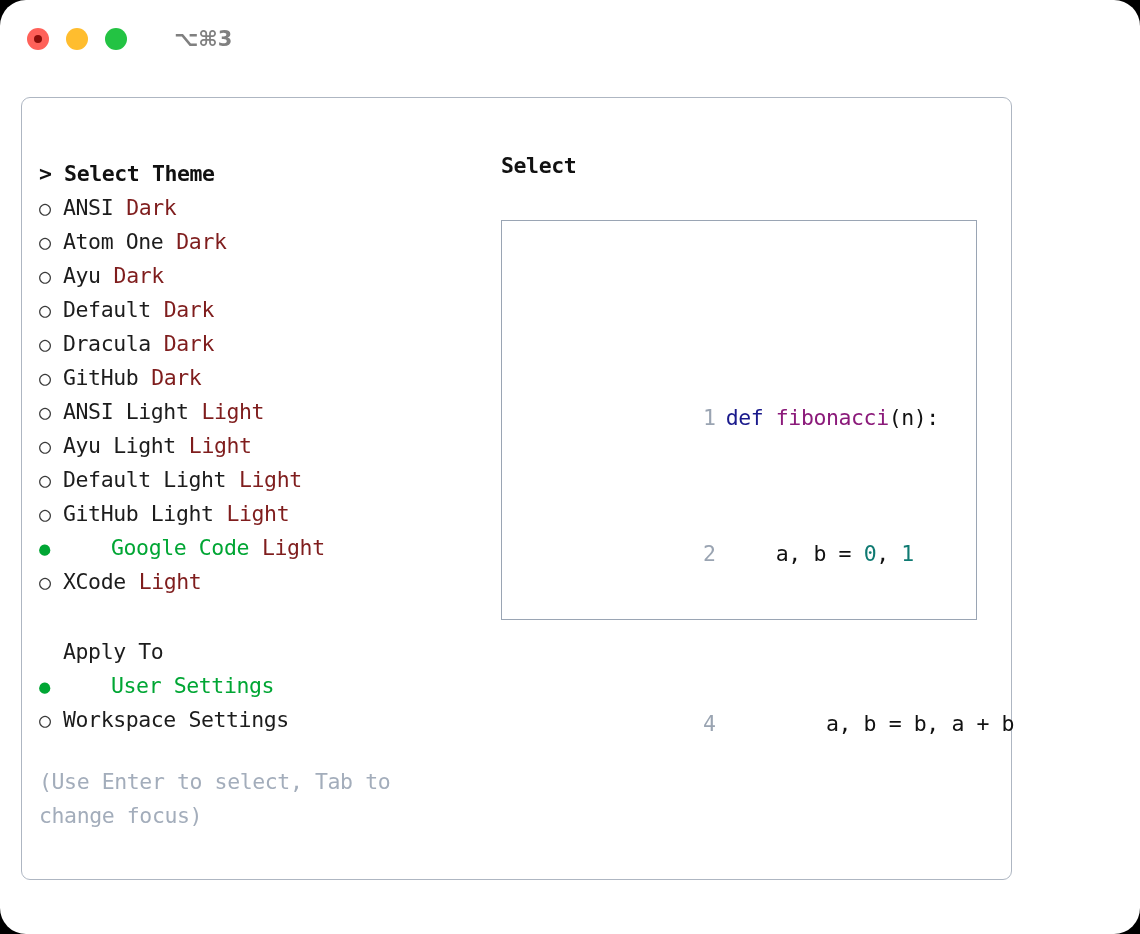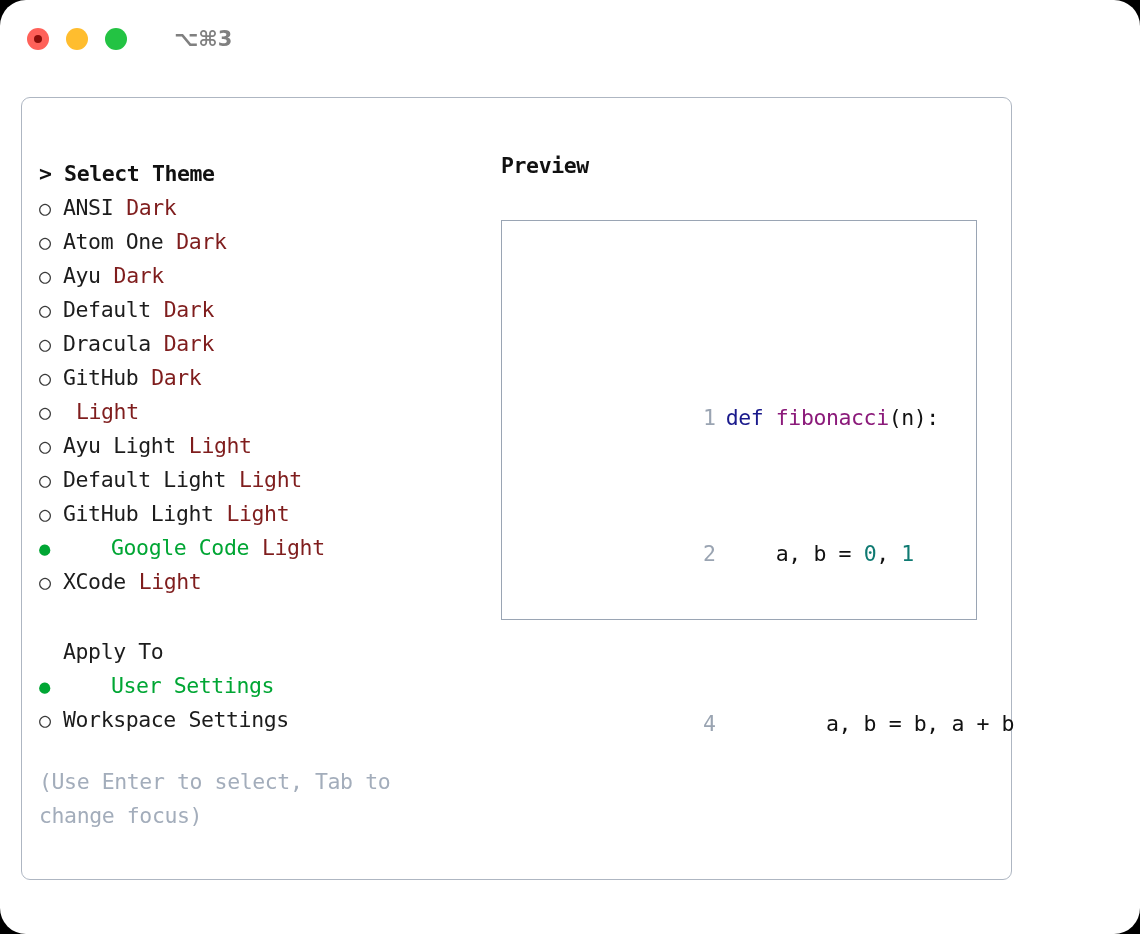--- a/index.html
+++ b/index.html
@@ -241,20 +241,21 @@
 
           <div class="row">
             <span class="marker">○</span>
             <span class="theme-name">GitHub</span>
             <span>&nbsp;</span>
             <span class="theme-tag">Dark</span>
           </div>
 
           <div class="row">
             <span class="marker">○</span>
+            <span class="theme-name">ANSI Light</span>
             <span>&nbsp;</span>
             <span class="theme-tag">Light</span>
           </div>
 
           <div class="row">
             <span class="marker">○</span>
             <span class="theme-name">Ayu Light</span>
             <span>&nbsp;</span>
             <span class="theme-tag">Light</span>
           </div>
@@ -306,21 +307,21 @@
             <span class="theme-name">Workspace Settings</span>
           </div>
         </div>
 
         <div class="hint">(Use Enter to select, Tab to change focus)</div>
 
       </div>
 
       <div class="right-col">
 
-        <div class="preview-title">Preview</div>
+        <div class="preview-title">Select</div>
 
         <div class="preview-box">
           <div class="code">
 
             <span class="code-line">
               <span class="ln">1</span><span class="tok-kw">def </span><span class="tok-fn">fibonacci</span><span class="tok-pl">(n):</span>
             </span>
 
             <span class="code-line">
               <span class="ln">2</span><span class="tok-pl">    a, b = </span><span class="tok-num">0</span><span class="tok-pl">, </span><span class="tok-num">1</span>

